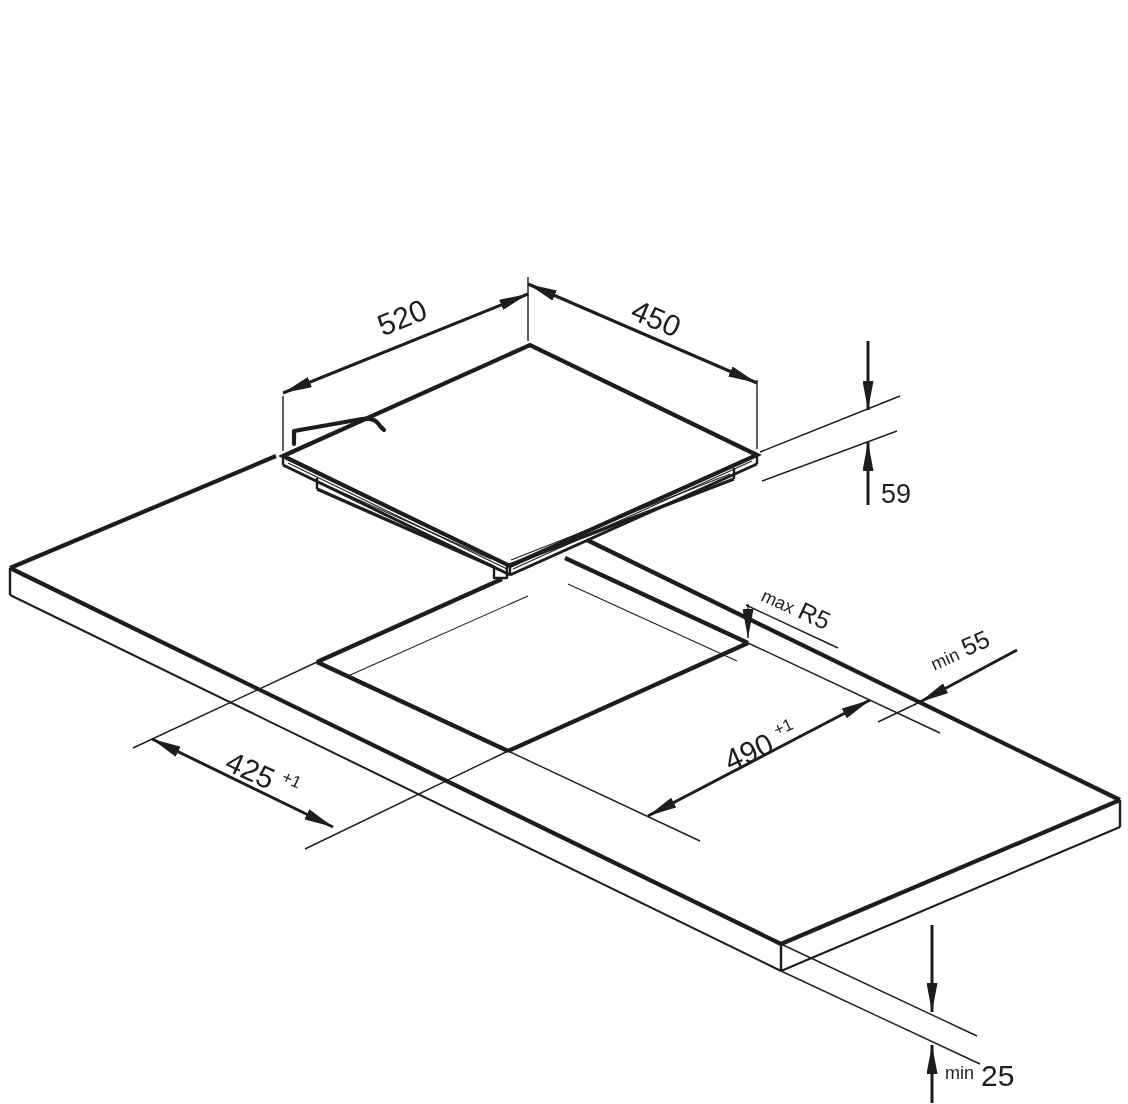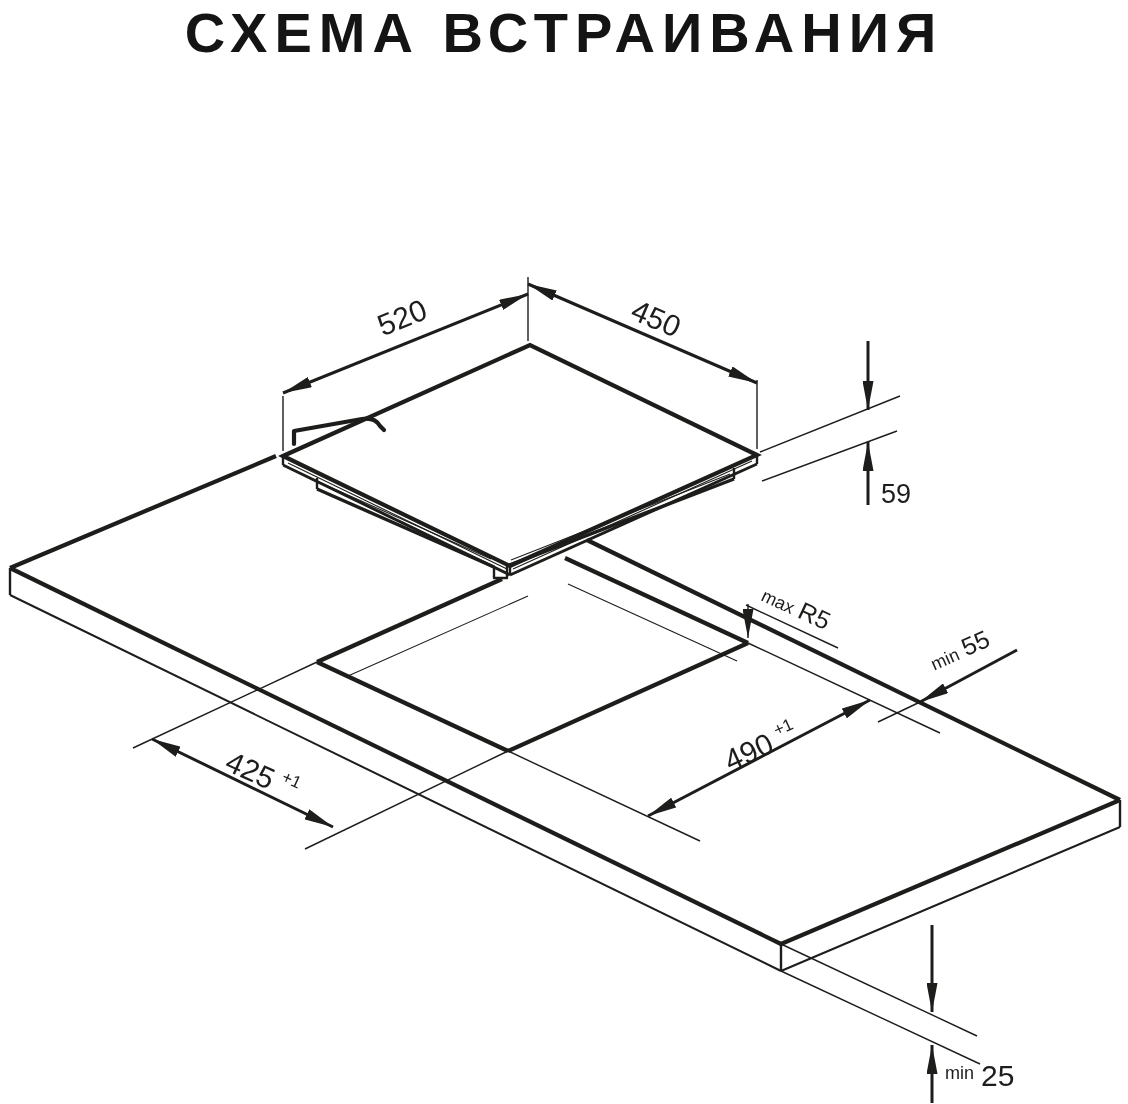--- a/index.html
+++ b/index.html
@@ -24,21 +24,20 @@
   .t27{font-size:27px;}
   .t25{font-size:25px;}
   .t18{font-size:18px;}
   .t17{font-size:17px;}
 </style>
 </head>
 <body>
 
 <div class="page">
 
-  <div class="title">СХЕМА ВСТРАИВАНИЯ</div>
 
   <svg width="1128" height="1104" viewBox="0 0 1128 1104">
     <defs>
       <marker id="aS" viewBox="0 0 30 11" refX="1" refY="5.5" markerWidth="30" markerHeight="11" markerUnits="userSpaceOnUse" orient="auto">
         <path d="M30,0 L1,5.5 L30,11 z" fill="#1d1d1b"></path>
       </marker>
       <marker id="aE" viewBox="0 0 30 11" refX="29" refY="5.5" markerWidth="30" markerHeight="11" markerUnits="userSpaceOnUse" orient="auto">
         <path d="M0,0 L29,5.5 L0,11 z" fill="#1d1d1b"></path>
       </marker>
     </defs>

